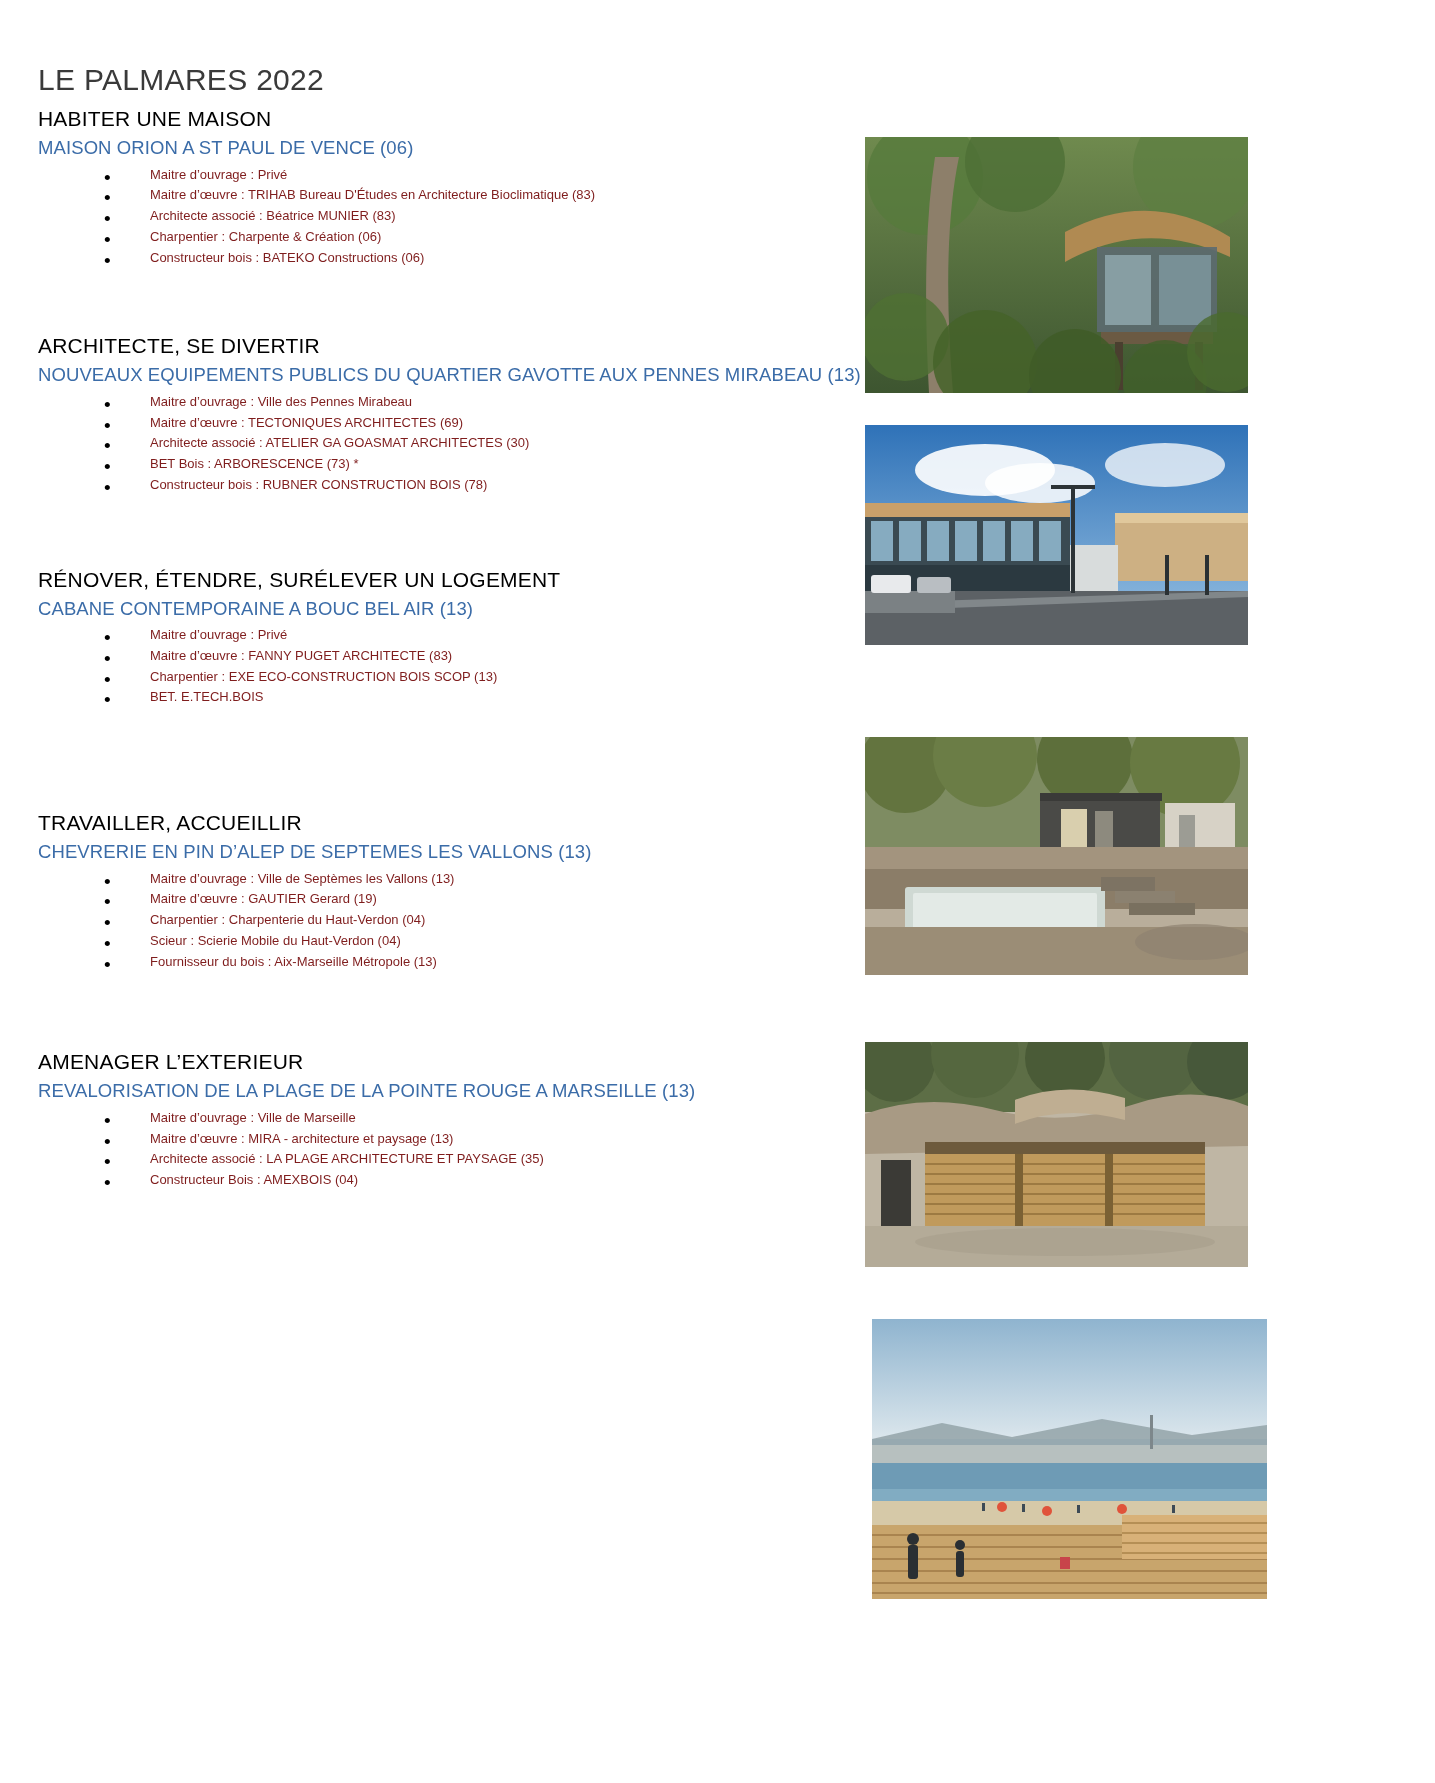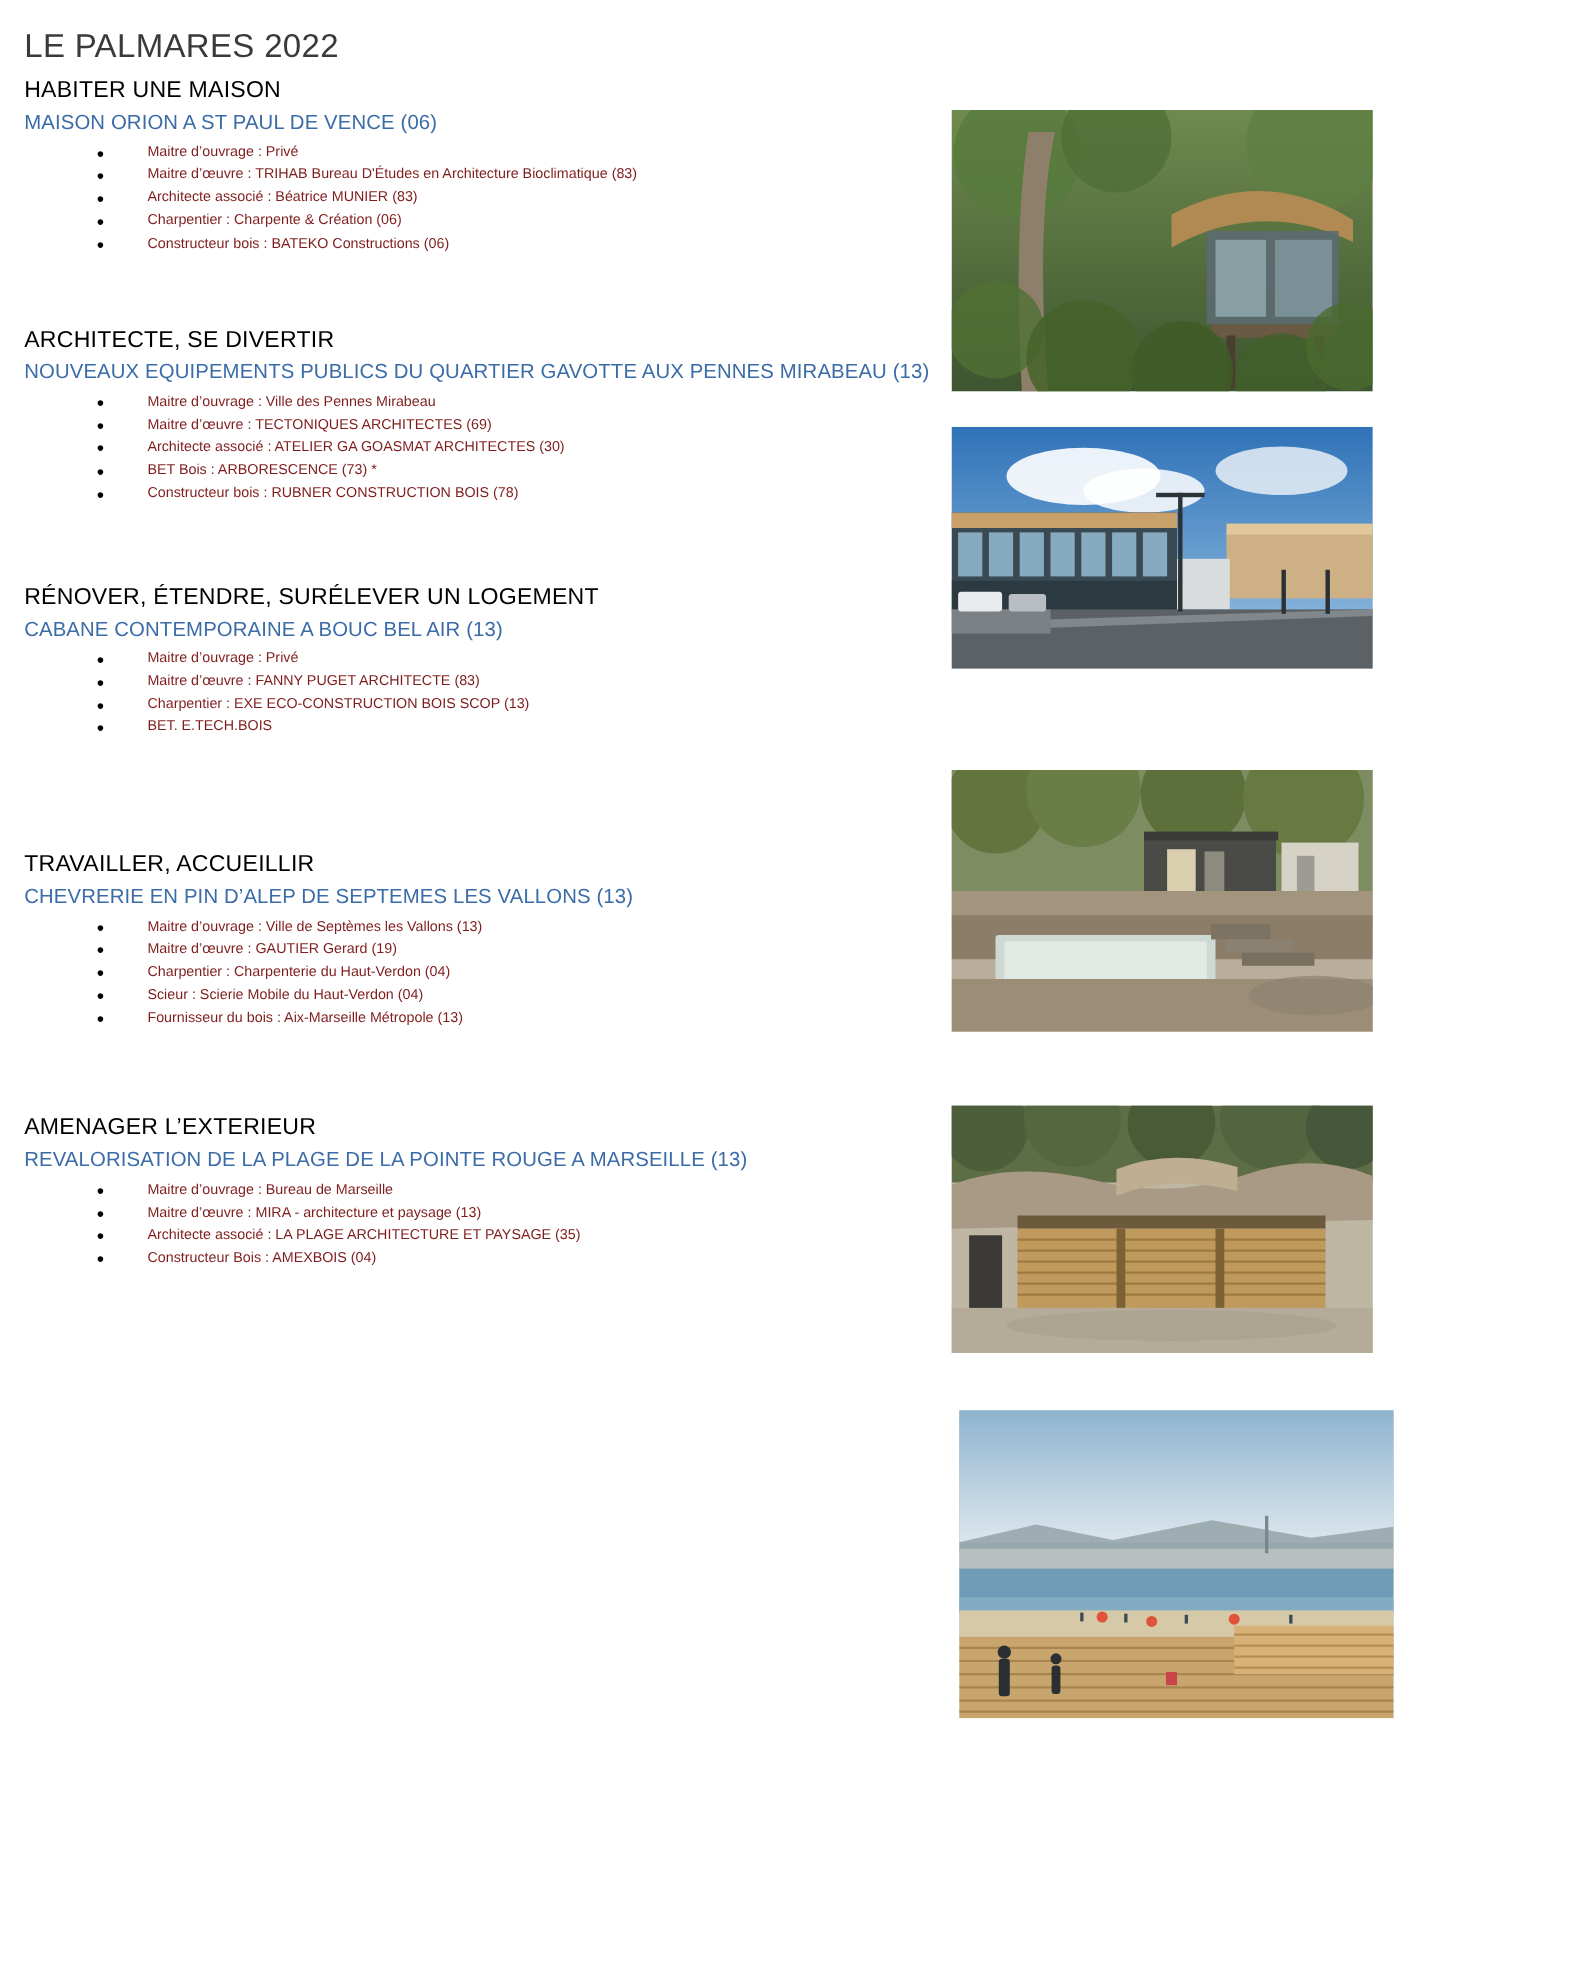--- a/index.html
+++ b/index.html
@@ -13,21 +13,22 @@
     font-family: "Liberation Sans", sans-serif;
     color: #000000;
     position: relative;
     overflow: hidden;
   }
   .page {
     position: relative;
     width: 1435px;
     height: 1522px;
     box-sizing: border-box;
-    padding: 20px 30px 0 20px;
+    padding: 20px 30px 0 36px;
+    margin-top: 37px;
   }
   .doc-title {
     font-size: 30px;
     font-weight: 400;
     color: #3a3a3a;
     letter-spacing: 0.3px;
     margin: 6px 0 10px 2px;
     font-family: "Liberation Sans", sans-serif;
   }
   .section {
@@ -135,21 +136,21 @@
       <li>Fournisseur du bois : Aix-Marseille Métropole (13)</li>
     </ul>
   </div>
 
   <div style="height:78px"></div>
 
   <div class="section">
     <div class="cat-title">AMENAGER L’EXTERIEUR</div>
     <div class="proj-title">REVALORISATION DE LA PLAGE DE LA POINTE ROUGE A MARSEILLE (13)</div>
     <ul class="credits">
-      <li>Maitre d’ouvrage : Bureau de Marseille</li>
+      <li>Maitre d’ouvrage : Ville de Marseille</li>
       <li>Maitre d’œuvre : MIRA - architecture et paysage (13)</li>
       <li>Architecte associé : LA PLAGE ARCHITECTURE ET PAYSAGE (35)</li>
       <li>Constructeur Bois : AMEXBOIS (04)</li>
     </ul>
   </div>
 
   <div class="photo" style="left:865px; top:100px; width:383px; height:256px;">
     <svg width="383" height="256" viewBox="0 0 383 256">
       <defs>
         <linearGradient id="g1" x1="0" y1="0" x2="0" y2="1">

